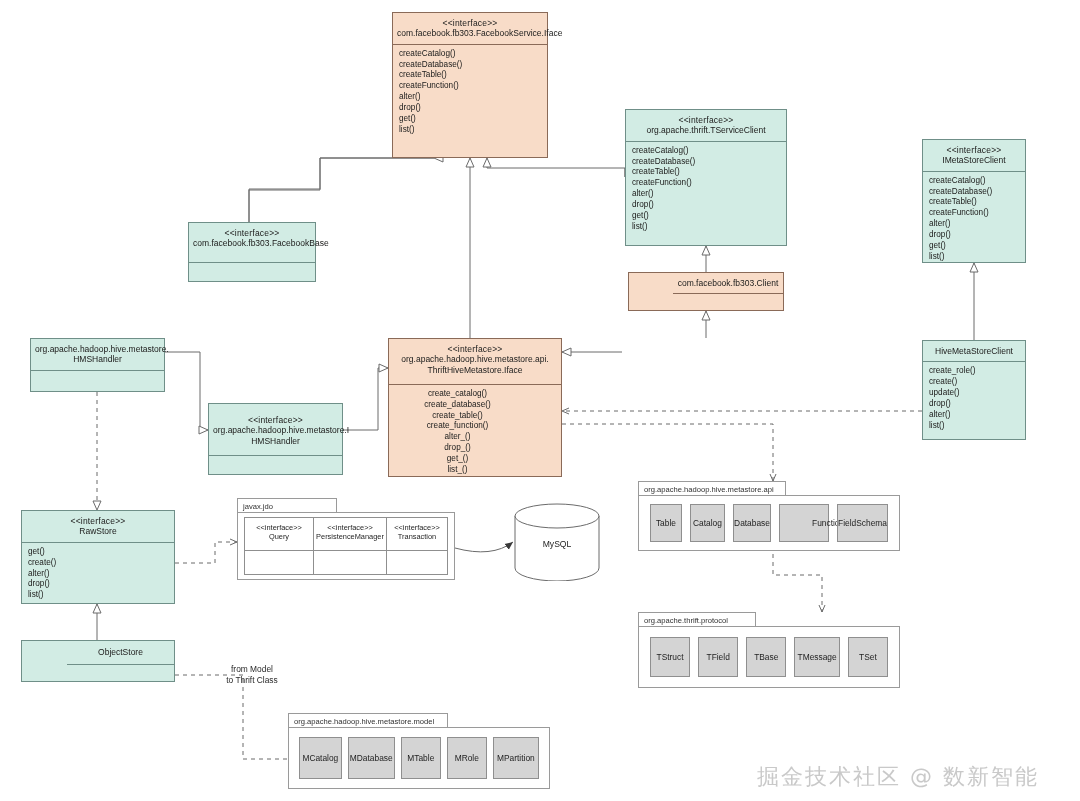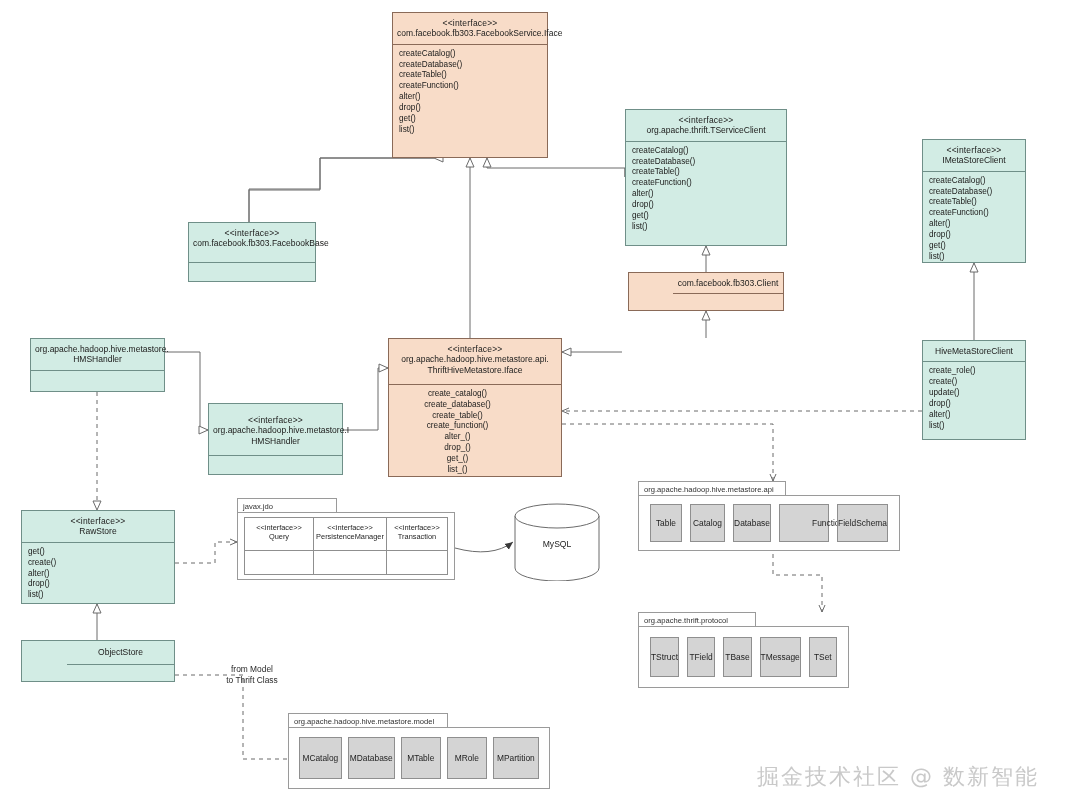--- a/index.html
+++ b/index.html
@@ -386,21 +386,21 @@
       <div class="cls" style="width:40px;height:38px;">Table</div>
       <div class="cls" style="width:44px;height:38px;">Catalog</div>
       <div class="cls" style="width:48px;height:38px;">Database</div>
       <div class="cls" style="width:44px;height:38px;padding-left:48px;">Function</div>
       <div class="cls" style="width:54px;height:38px;">FieldSchema</div>
     </div>
   </div>
 
   <div class="pkg" style="left:638px;top:612px;width:262px;height:76px;">
     <div class="tab" style="width:118px;">org.apache.thrift.protocol</div>
-    <div class="frame" style="top:14px;width:211px;height:62px;gap:8px;padding:0 11px;">
+    <div class="frame" style="top:14px;width:262px;height:62px;gap:8px;padding:0 11px;">
       <div class="cls" style="width:44px;height:40px;">TStruct</div>
       <div class="cls" style="width:44px;height:40px;">TField</div>
       <div class="cls" style="width:44px;height:40px;">TBase</div>
       <div class="cls" style="width:50px;height:40px;">TMessage</div>
       <div class="cls" style="width:44px;height:40px;">TSet</div>
     </div>
   </div>
 
   <div class="pkg" style="left:288px;top:713px;width:262px;height:76px;">
     <div class="tab" style="width:160px;">org.apache.hadoop.hive.metastore.model</div>

